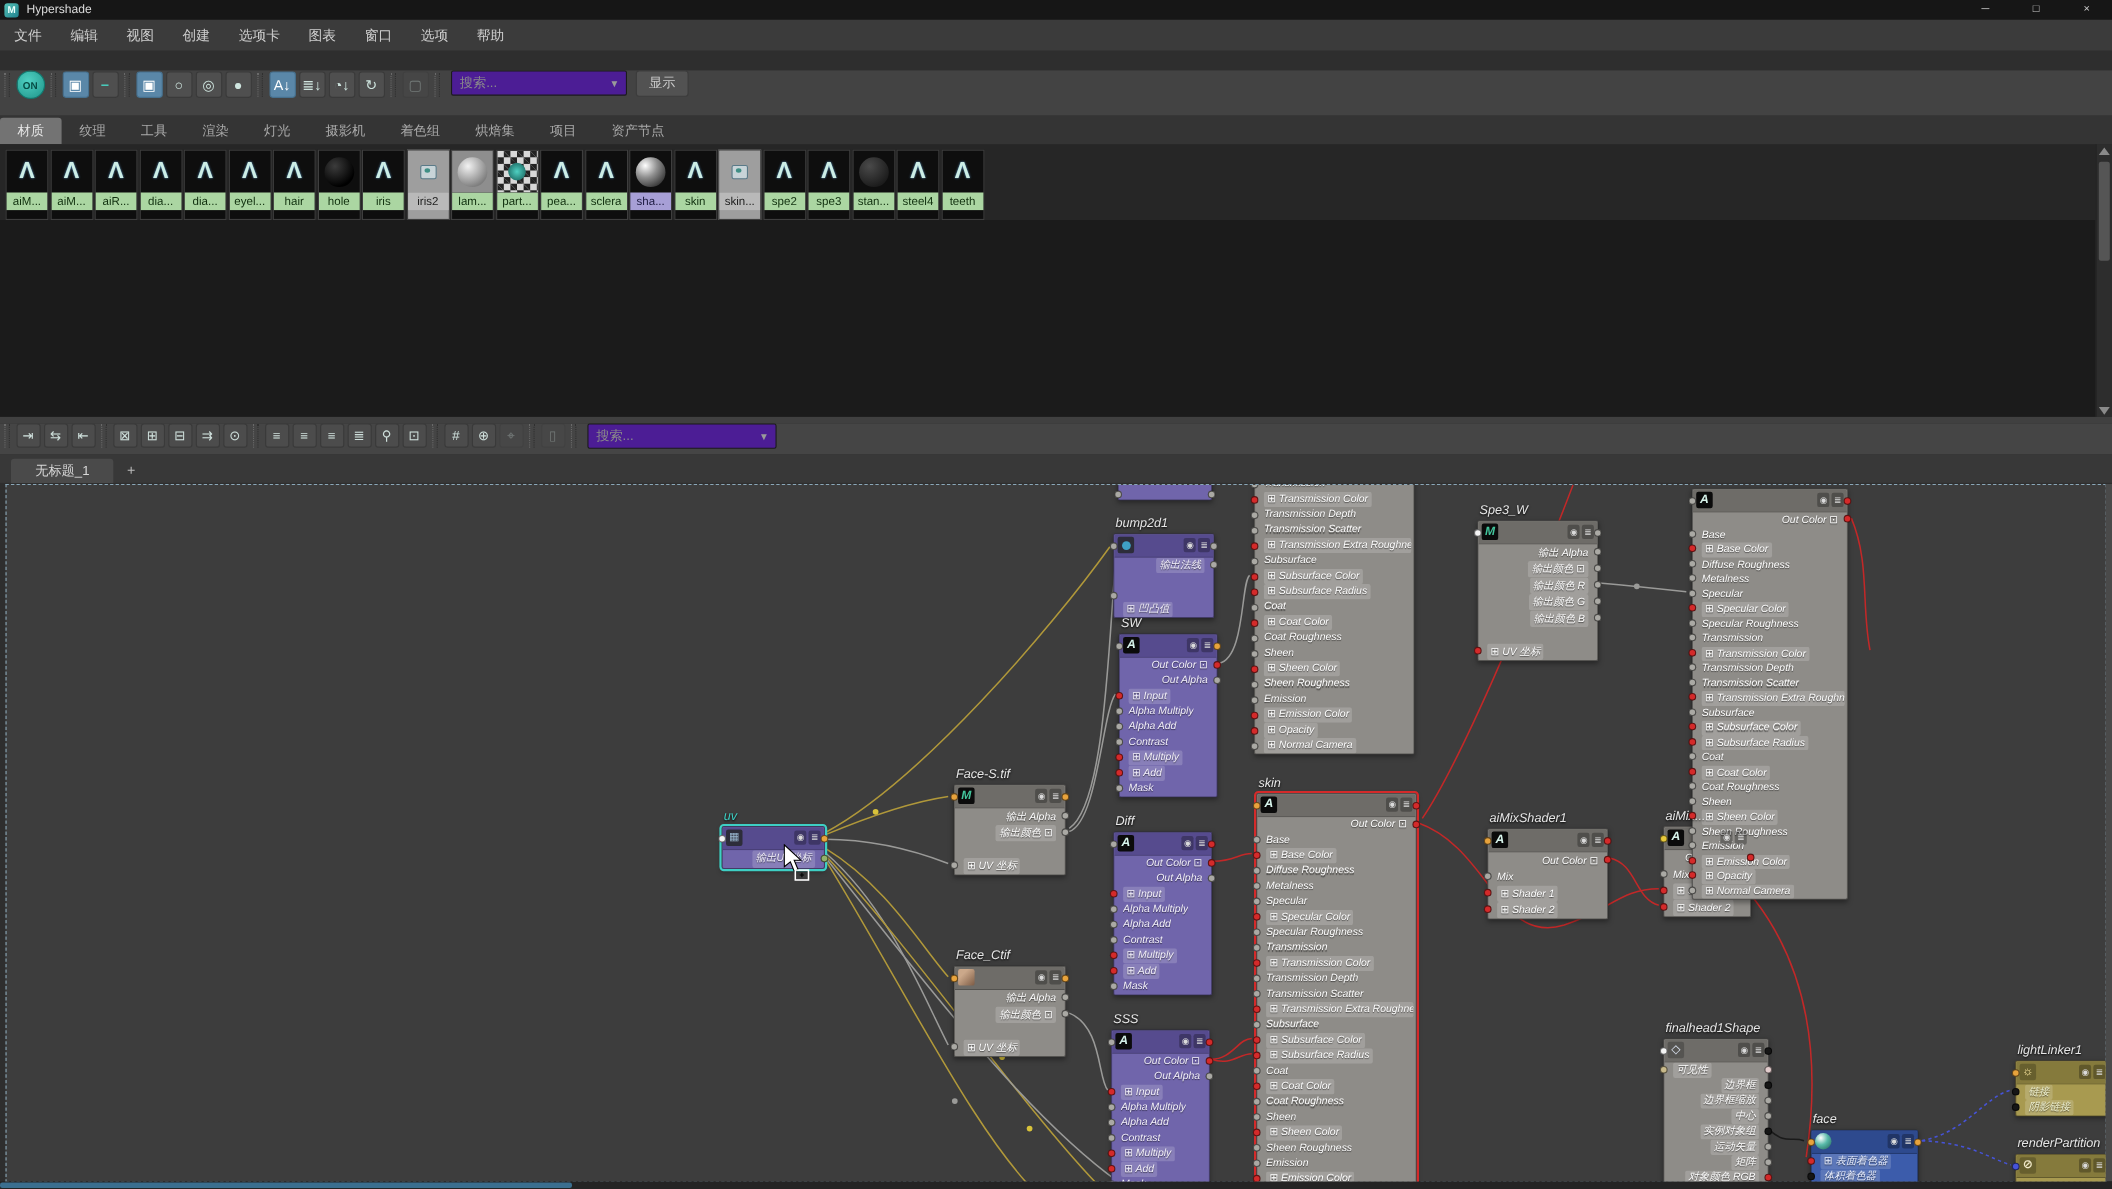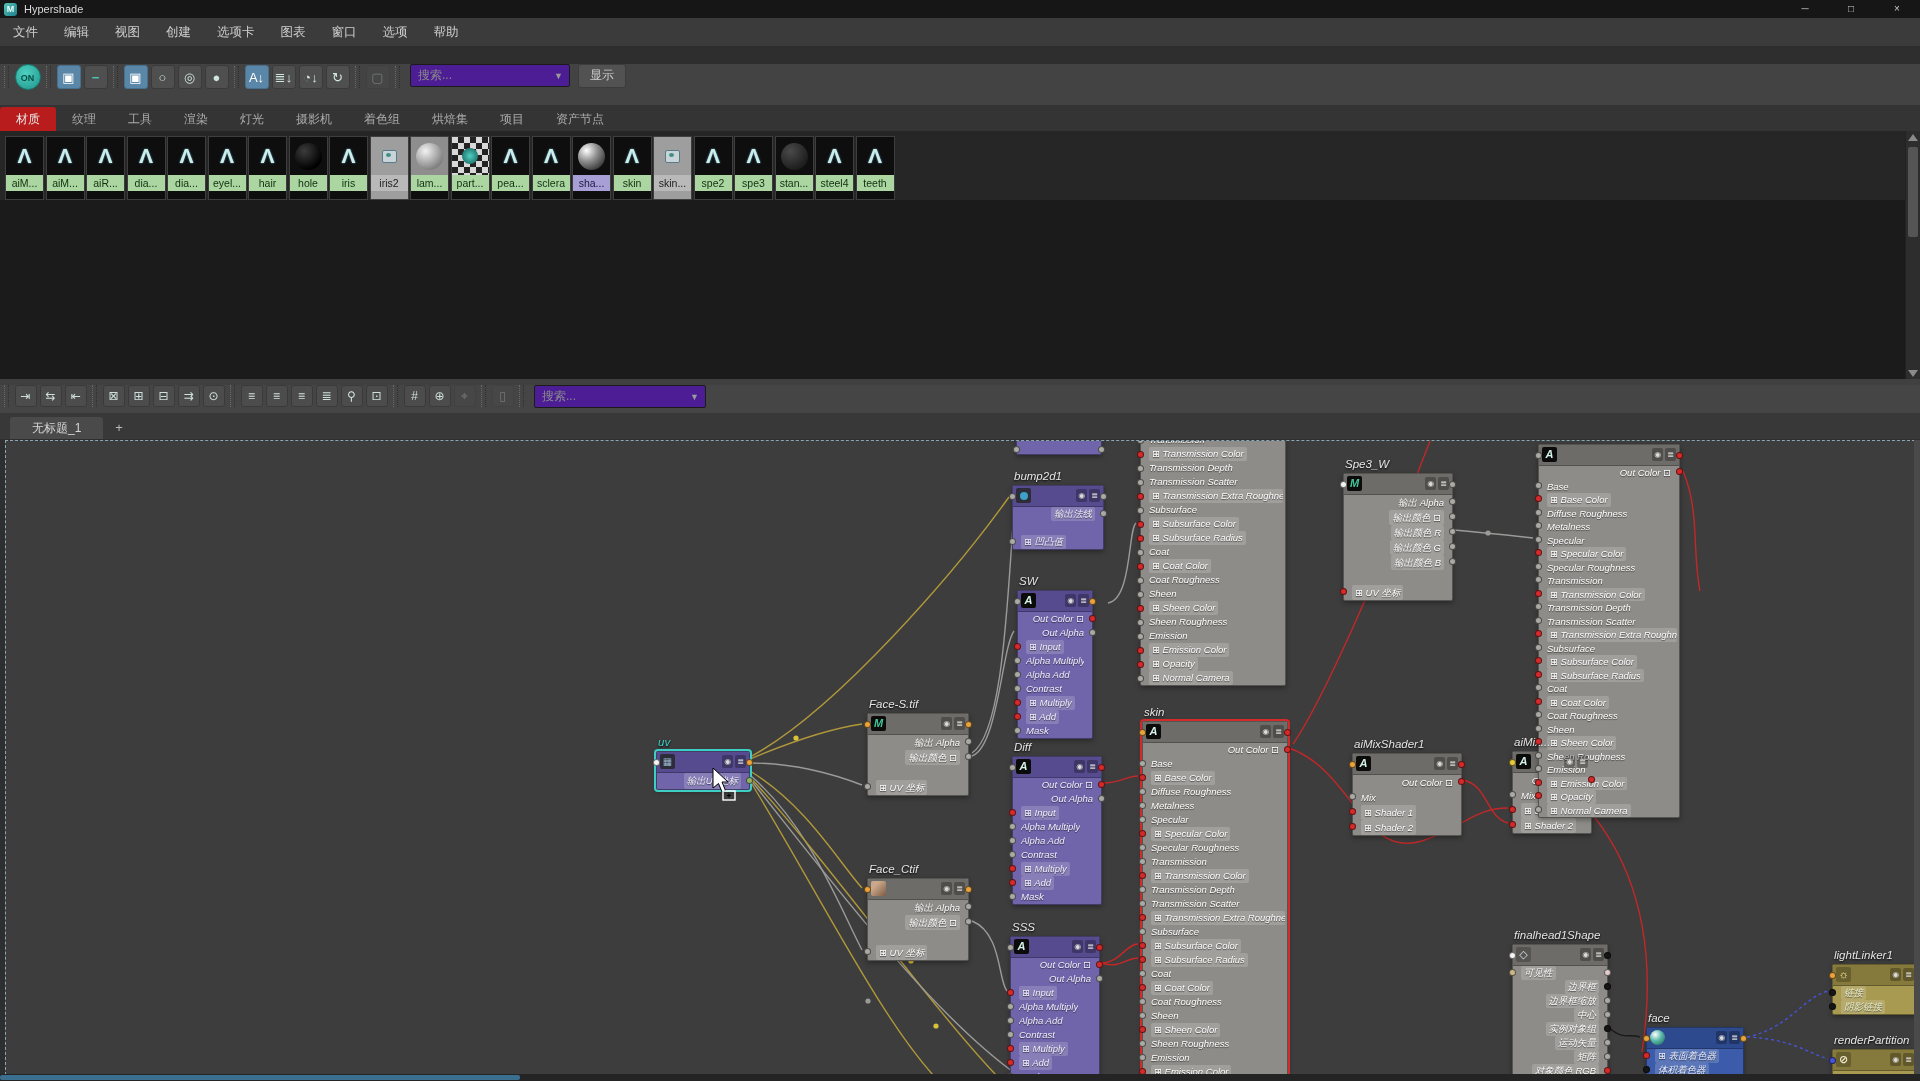--- a/index.html
+++ b/index.html
@@ -35,21 +35,21 @@
   .tbtn.onbtn{border-radius:50%;width:26px;height:26px;min-width:26px;background:radial-gradient(circle at 40% 35%,#4fd0c2,#1f958a);
               color:#074d45;font-size:9px;font-weight:bold;line-height:26px;border:1px solid #127a70;}
   .searchbox{height:21px;background:#4c1d95;border:1px solid #1b1b1b;border-radius:2px;display:flex;align-items:center;margin-left:6px;}
   .searchbox .ph{color:#8a8a8a;font-size:12px;padding-left:7px;flex:1;}
   .searchbox .arr{color:#9a9a9a;font-size:9px;padding:0 6px;}
   #displaybtn{height:22px;background:#525252;border:1px solid #3c3c3c;border-radius:3px;color:#cccccc;font-size:12px;
               line-height:21px;padding:0 11px;margin-left:8px;}
   
   #tabsrow{position:absolute;left:0;top:105px;width:100%;height:26px;background:#343434;display:flex;align-items:flex-end;border-bottom:1px solid #464646;}
   .tab{color:#aaaaaa;font-size:12px;padding:0 16px;height:24px;line-height:24px;}
-  .tab.active{background:#b91c1c;color:#e8e8e8;border-radius:3px 3px 0 0;}
+  .tab.active{background:#737373;color:#e8e8e8;border-radius:3px 3px 0 0;}
   
   #swatchrow{position:absolute;left:0;top:131px;width:100%;height:69px;background:#262626;display:flex;padding:5px 0 0 5px;box-sizing:border-box;}
   .sw{width:37px;margin-right:1.5px;border:1px solid #3e3e3e;background:#0e0e0e;}
   .sw.selgray{background:#9e9e9e;}
   .swicon{height:38px;position:relative;display:flex;align-items:center;justify-content:center;overflow:hidden;}
   .swicon .lam{font-size:21px;font-weight:bold;color:#cdeee6;text-shadow:0 0 2px #6ad;}
   .sphere{width:27px;height:27px;border-radius:50%;}
   .sph-black{background:radial-gradient(circle at 35% 30%,#3c3c3c,#000 72%);}
   .sph-gray{background:radial-gradient(circle at 35% 30%,#f2f2f2,#7e7e7e 75%);}
   .sph-shiny{background:radial-gradient(circle at 32% 28%,#ffffff,#909090 40%,#2c2c2c 85%);}
@@ -463,24 +463,24 @@
             <span class="badges">
               <span class="badge">◉</span>
               <span class="badge">≣</span>
             </span>
           </div>
           <span class="dot d-gray" style="left: -4px; top: 6.5px;"></span>
           <span class="dot d-gray" style="right: -4px; top: 6.5px;"></span>
           <div class="nrow hl right" style="height: 14px; line-height: 14px;"><span class="rowtext">输出法线</span></div>
           <span class="dot d-gray" style="right: -4px; top: 23.5px;"></span>
           <div class="nrow" style="height: 14px; line-height: 14px;"></div>
-          <div class="nrow hl" style="height: 14px; line-height: 14px;"><span class="rowtext">⊞ 凹凸值</span></div>
+          <div class="nrow hl" style="height: 14px; line-height: 14px; margin-top: 12px;"><span class="rowtext">⊞ 凹凸值</span></div>
           <span class="dot d-gray" style="left: -4px; top: 51.5px;"></span>
         </div>
-        <div class="node purple" style="left: 1011px; top: 149px; width: 76px;">
+        <div class="node purple" style="left: 1011px; top: 135px; width: 90px;">
           <div class="ntitle">SW</div>
           <div class="nhead">
             <span class="ic ic-arnold">A</span>
             <span class="badges">
               <span class="badge">◉</span>
               <span class="badge">≣</span>
             </span>
           </div>
           <span class="dot d-gray" style="left: -4px; top: 6.5px;"></span>
           <span class="dot d-orange" style="right: -4px; top: 6.5px;"></span>

